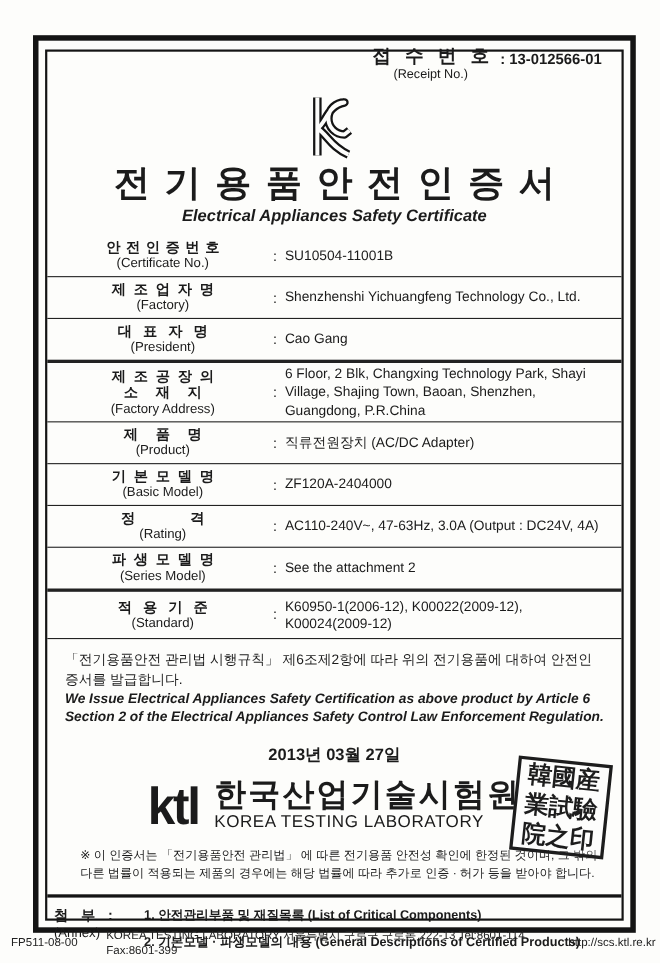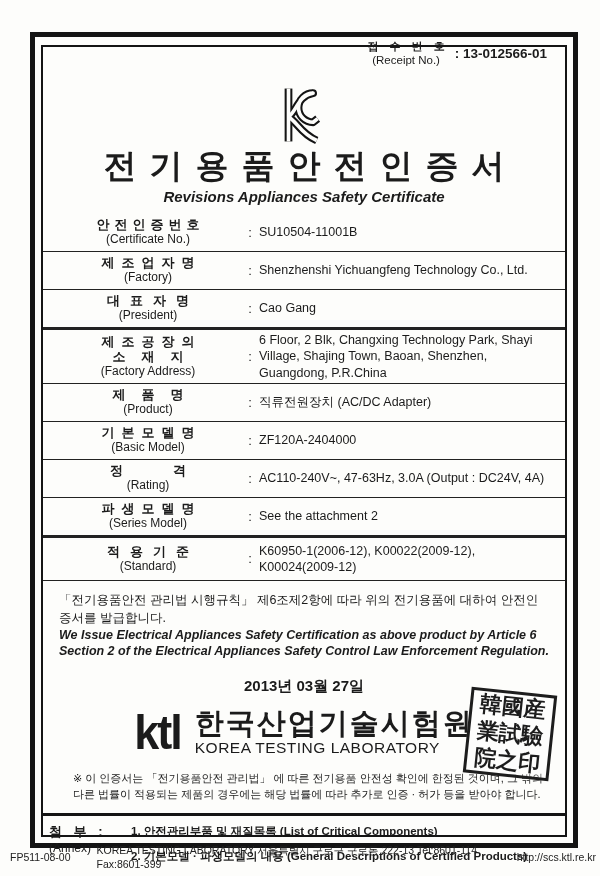--- a/index.html
+++ b/index.html
@@ -5,21 +5,21 @@
   html,body{margin:0;padding:0;background:#ffffff;}
   .page{position:relative;width:600px;height:876px;background:#fdfdfb;color:#1b1b1b;
         font-family:"Liberation Sans","DejaVu Sans",sans-serif;overflow:hidden;}
   .outer{position:absolute;left:30px;top:32px;width:538px;height:806px;border:5px solid #141414;}
   .inner{position:absolute;left:6px;top:8px;right:6px;bottom:6px;border:2px solid #141414;}
 
   
   .receipt{display:flex;justify-content:flex-end;align-items:flex-start;gap:10px;
            padding:1px 18px 0 0;height:32px;}
   .receipt .rlab{text-align:center;margin-top:-9px;}
-  .receipt .rko{font-size:11px;font-weight:bold;letter-spacing:4px;margin-right:-4px;}
+  .receipt .rko{font-size:17px;font-weight:bold;letter-spacing:4px;margin-right:-4px;}
   .receipt .ren{font-size:11.5px;}
   .receipt .rval{font-size:13.5px;font-weight:bold;margin-top:-2px;}
 
   
   .kcwrap{display:flex;justify-content:center;align-items:center;height:66px;margin-top:2px;}
 
   
   .title-ko{text-align:center;font-size:33px;font-weight:bold;letter-spacing:13px;margin-right:-13px;
             line-height:1.1;height:40px;}
   .title-en{text-align:center;font-size:15px;font-weight:bold;font-style:italic;height:24px;}
@@ -100,21 +100,21 @@
           </g>
           <g fill="none" stroke="#fdfdfb" stroke-width="4" stroke-linejoin="round">
             <path d="M13 5 L13 63"></path>
             <path d="M13 36 C22 30 23 13 40 10 A16 16 0 1 0 40 42 L45 38"></path>
             <path d="M13 36 C23 42 26 54 44 62"></path>
           </g>
         </svg>
       </div>
 
       <div class="title-ko">전기용품안전인증서</div>
-      <div class="title-en">Revisions Appliances Safety Certificate</div>
+      <div class="title-en">Electrical Appliances Safety Certificate</div>
 
       <div class="fields">
 
         <div class="frow">
           <div class="flab">
             <div class="fko ls6">안전인증번호</div>
             <div class="fen">(Certificate No.)</div>
           </div>
           <div class="fcolon">:</div>
           <div class="fval">SU10504-11001B</div>

